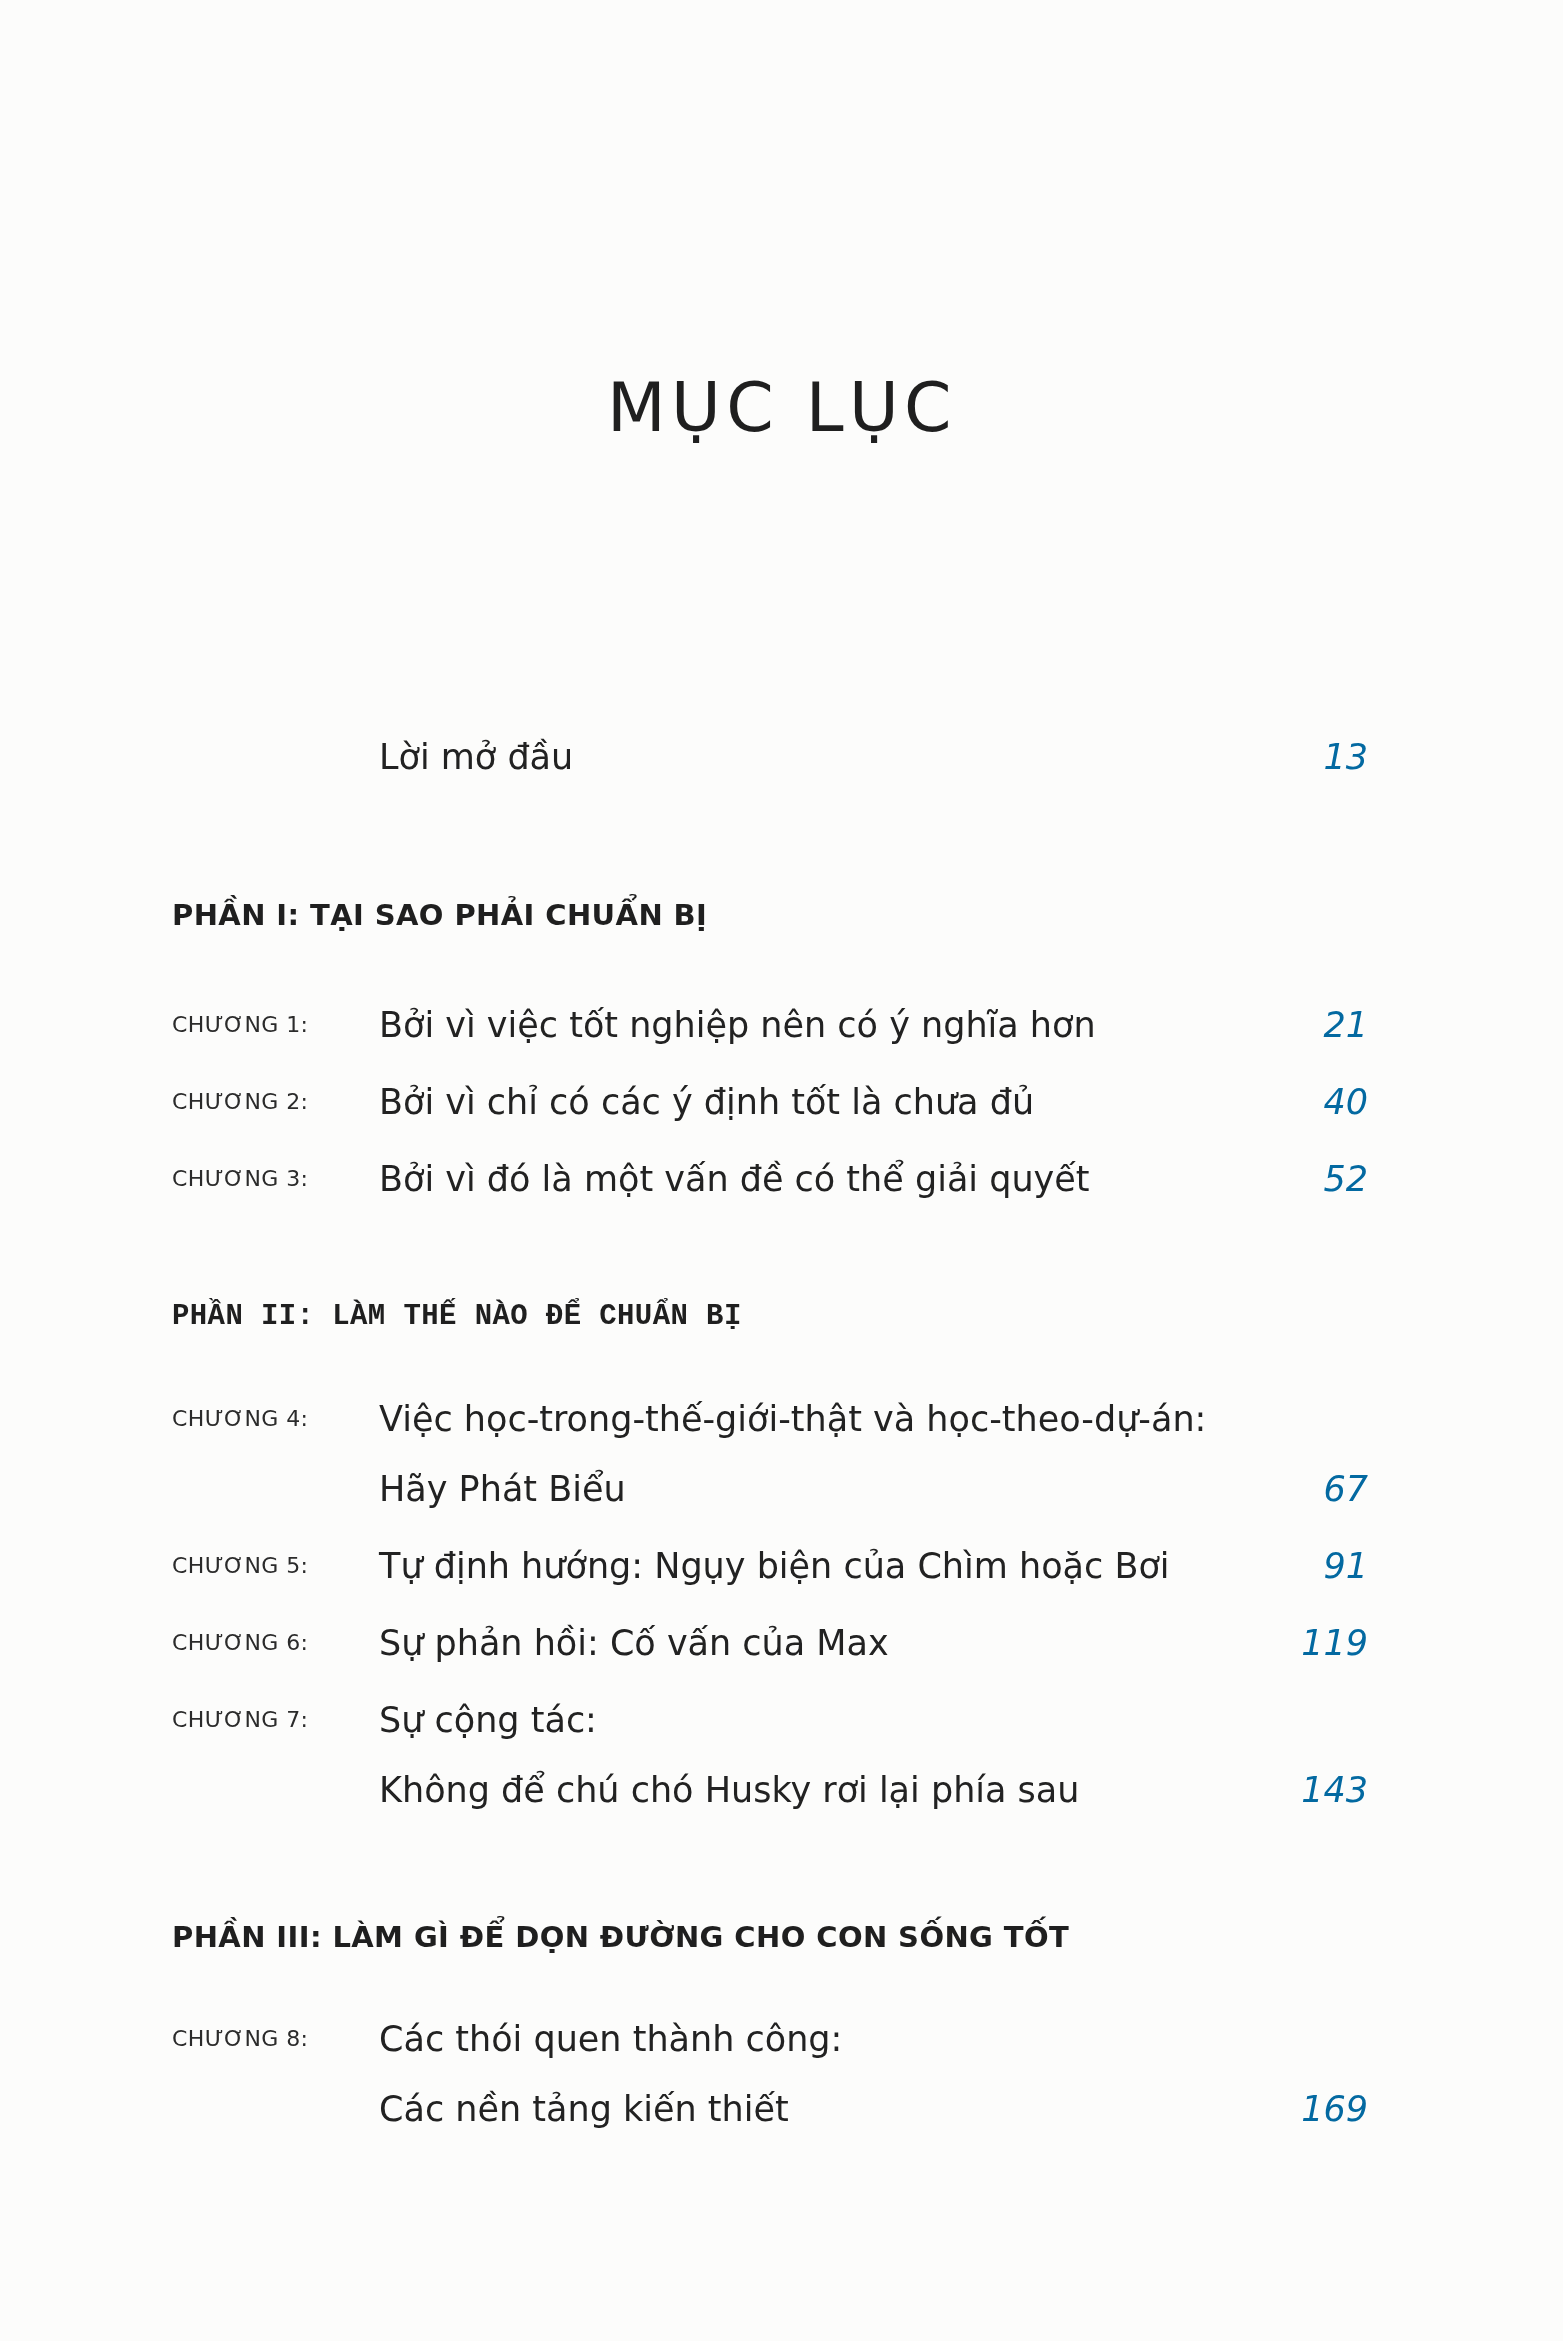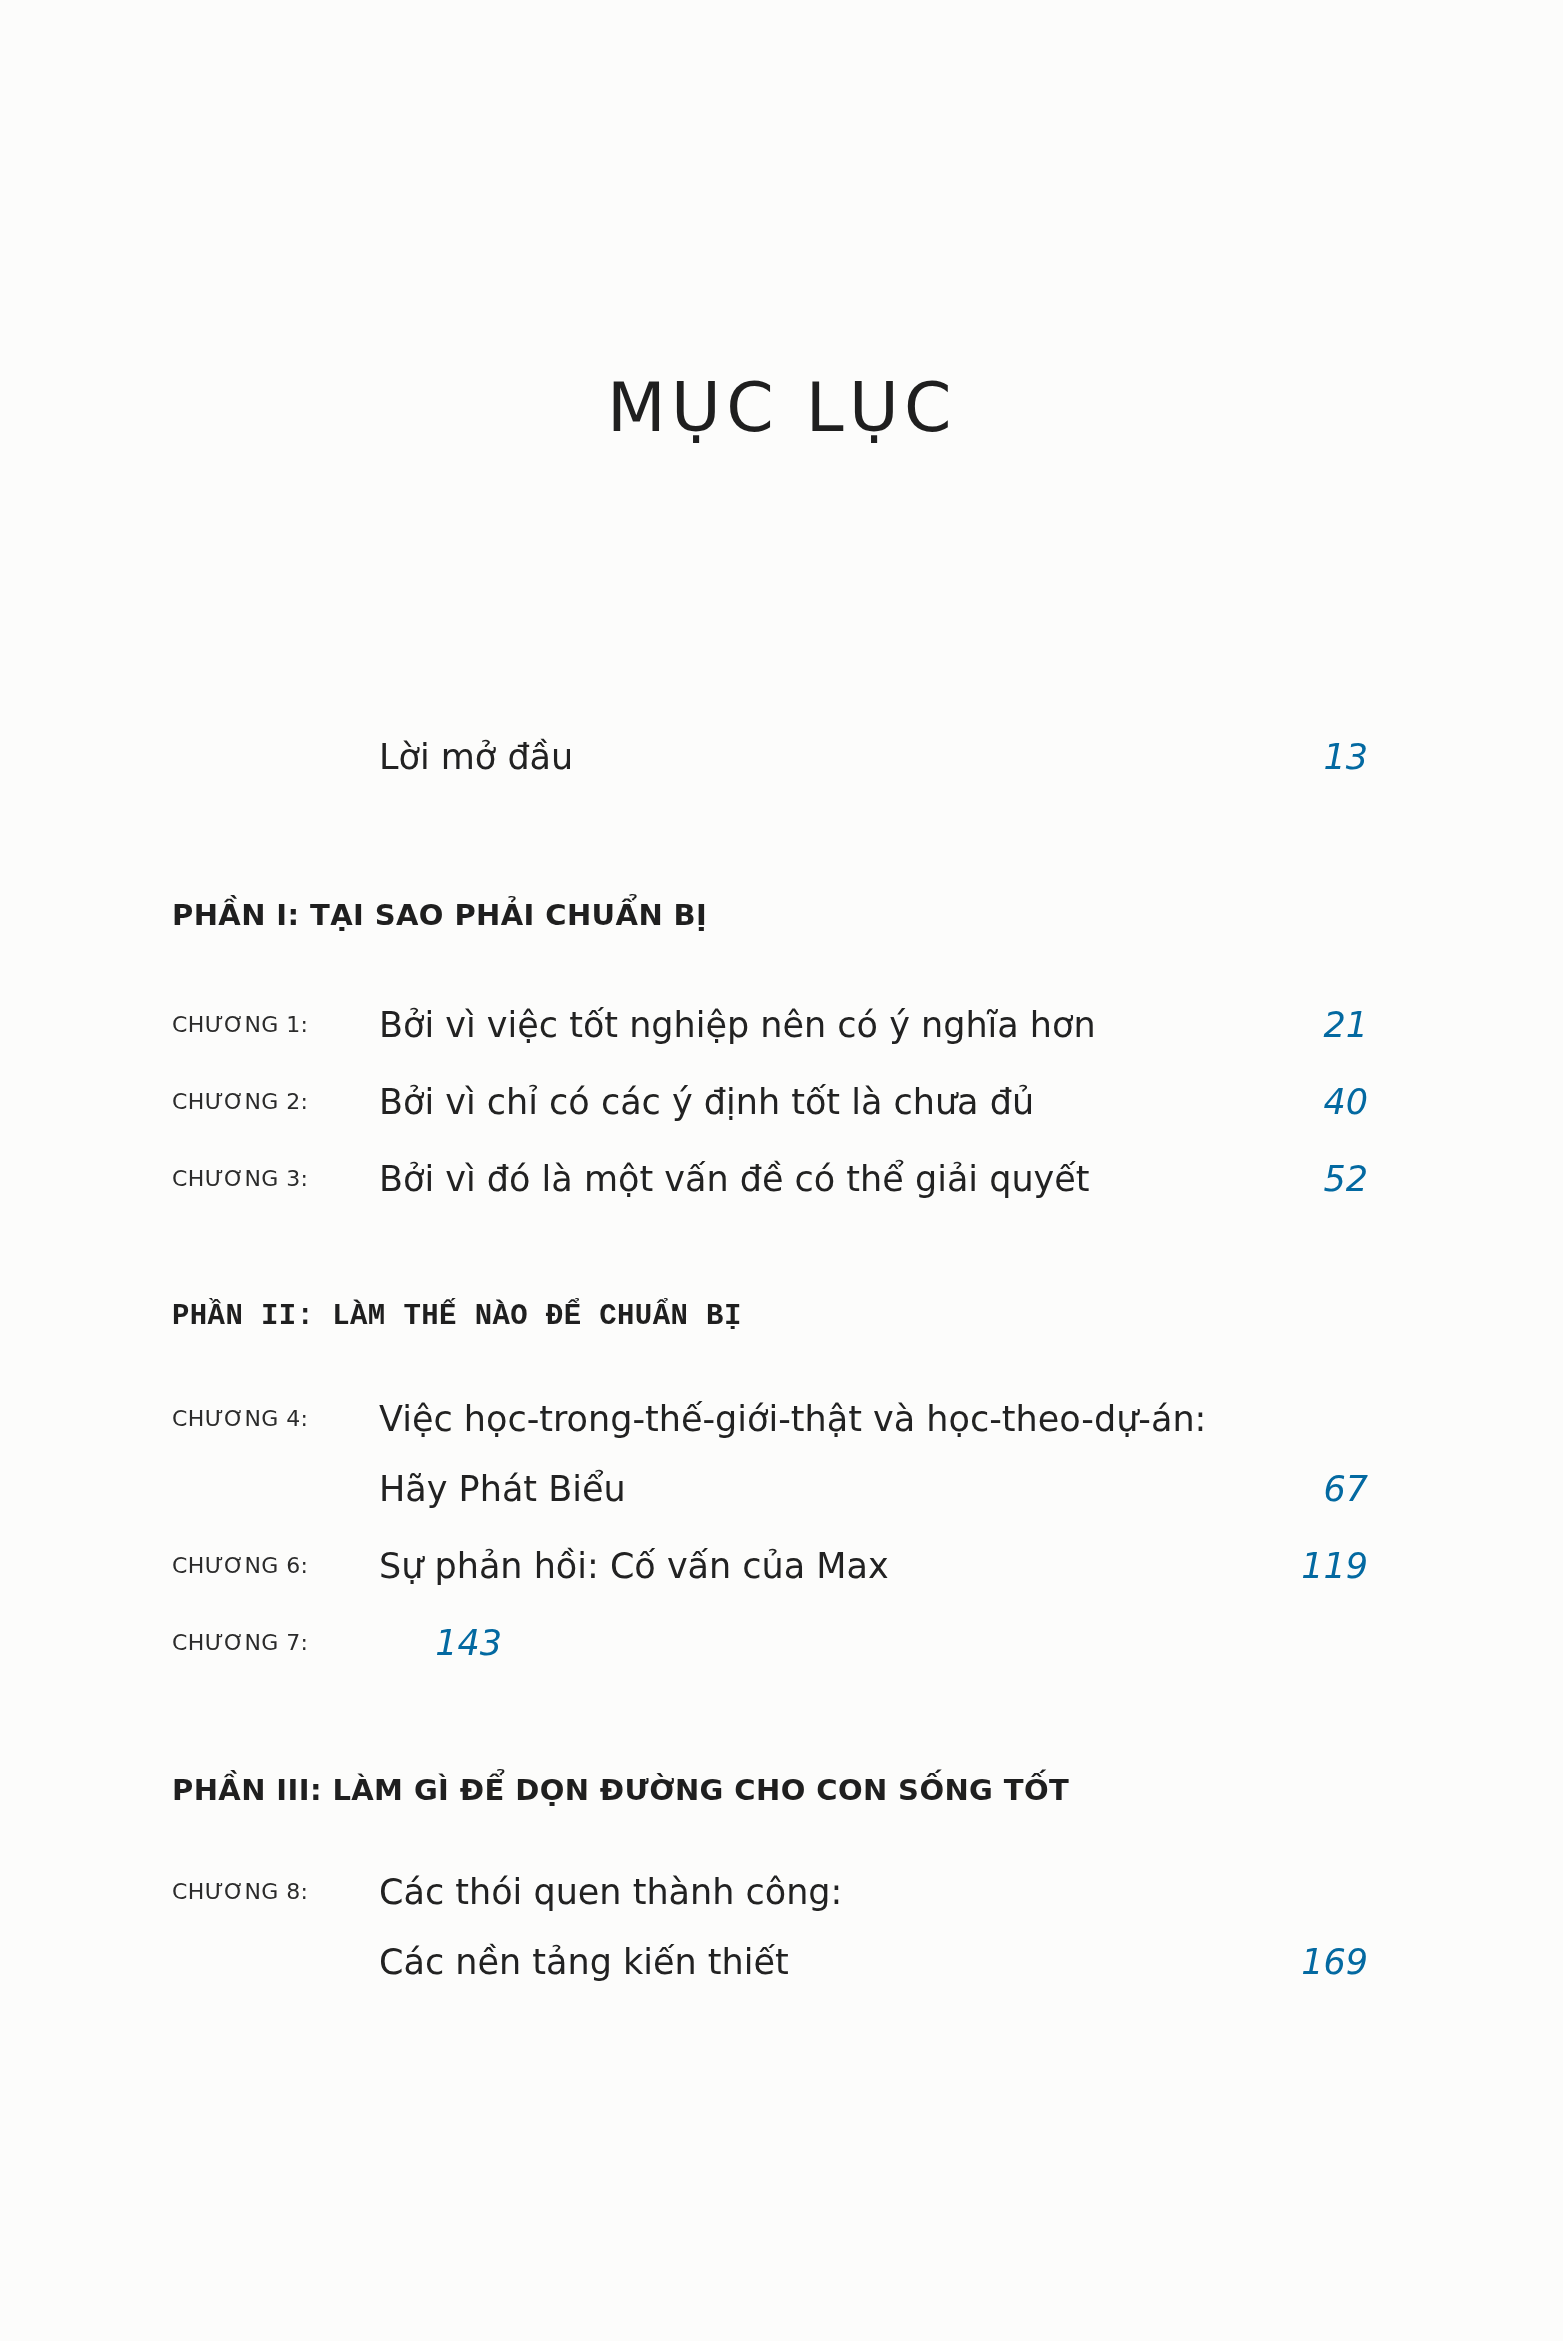--- a/index.html
+++ b/index.html
@@ -113,31 +113,42 @@
 
     <div class="row">
       <div class="col-label">CHƯƠNG 4:</div>
       <div class="col-title">
         <div class="line">Việc học-trong-thế-giới-thật và học-theo-dự-án:</div>
         <div class="line">Hãy Phát Biểu</div>
       </div>
       <div class="col-page">67</div>
     </div>
 
+    <div class="row">
+      <div class="col-label">CHƯƠNG 5:</div>
+      <div class="col-title">
+        <div class="line">Tự định hướng: Ngụy biện của Chìm hoặc Bơi</div>
+      </div>
+      <div class="col-page">91</div>
+    </div>
 
     <div class="row">
       <div class="col-label">CHƯƠNG 6:</div>
       <div class="col-title">
         <div class="line">Sự phản hồi: Cố vấn của Max</div>
       </div>
       <div class="col-page">119</div>
     </div>
 
     <div class="row">
       <div class="col-label">CHƯƠNG 7:</div>
+      <div class="col-title">
+        <div class="line">Sự cộng tác:</div>
+        <div class="line">Không để chú chó Husky rơi lại phía sau</div>
+      </div>
       <div class="col-page">143</div>
     </div>
 
     <h2 class="section-heading s3">PHẦN III: LÀM GÌ ĐỂ DỌN ĐƯỜNG CHO CON SỐNG TỐT</h2>
 
     <div class="row">
       <div class="col-label">CHƯƠNG 8:</div>
       <div class="col-title">
         <div class="line">Các thói quen thành công:</div>
         <div class="line">Các nền tảng kiến thiết</div>

